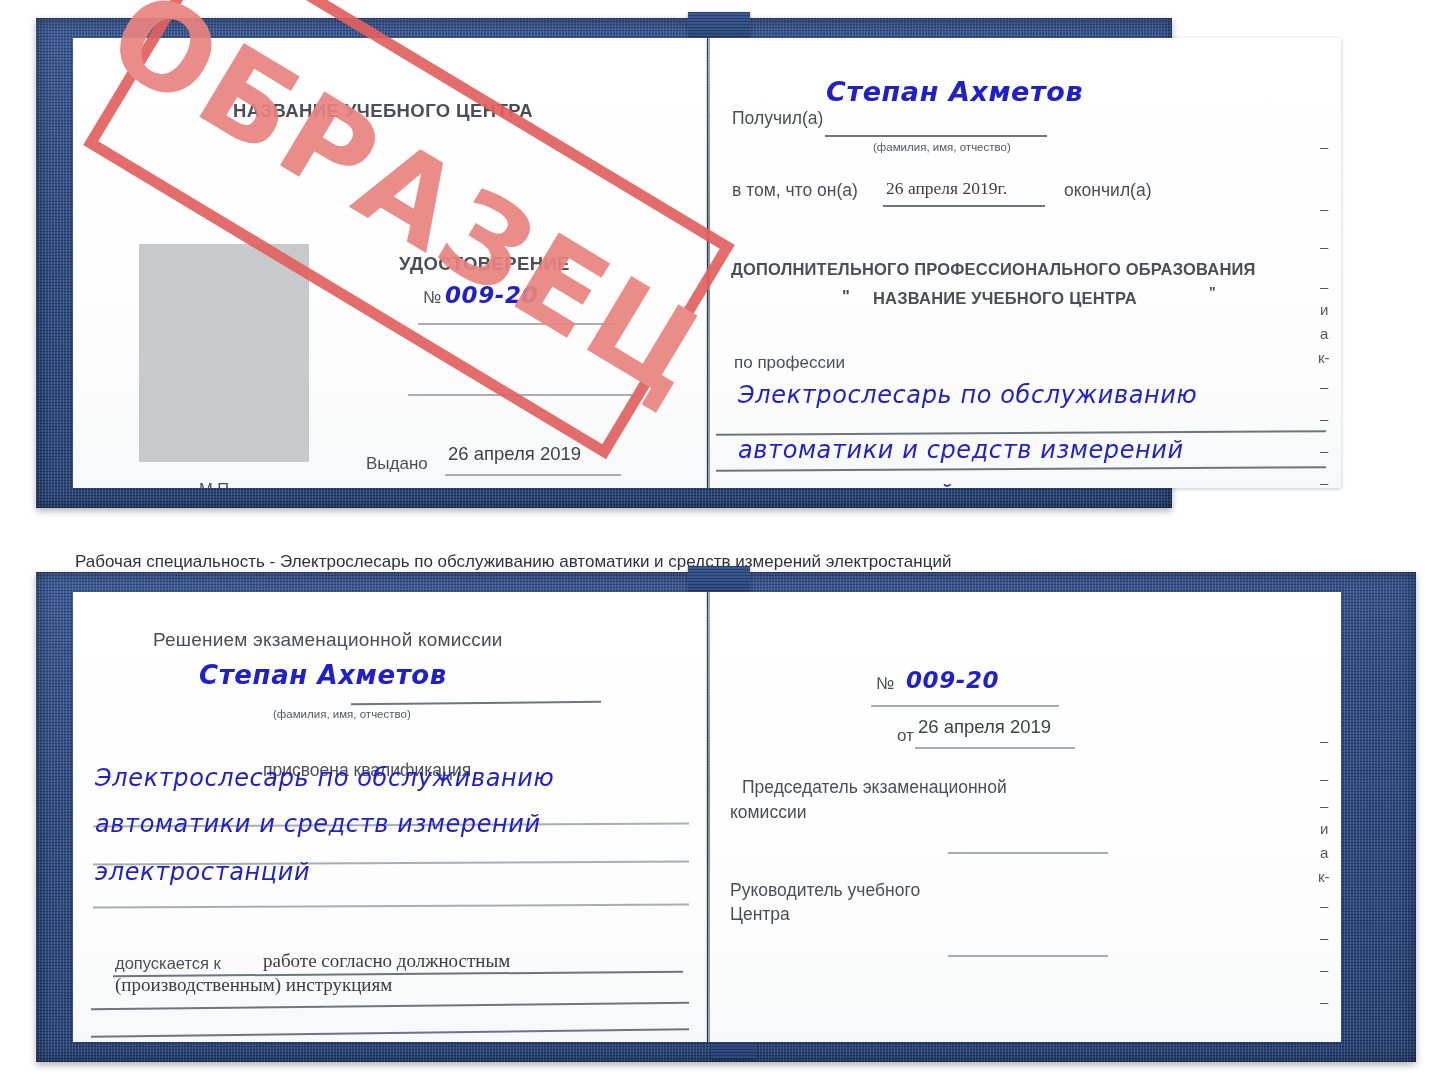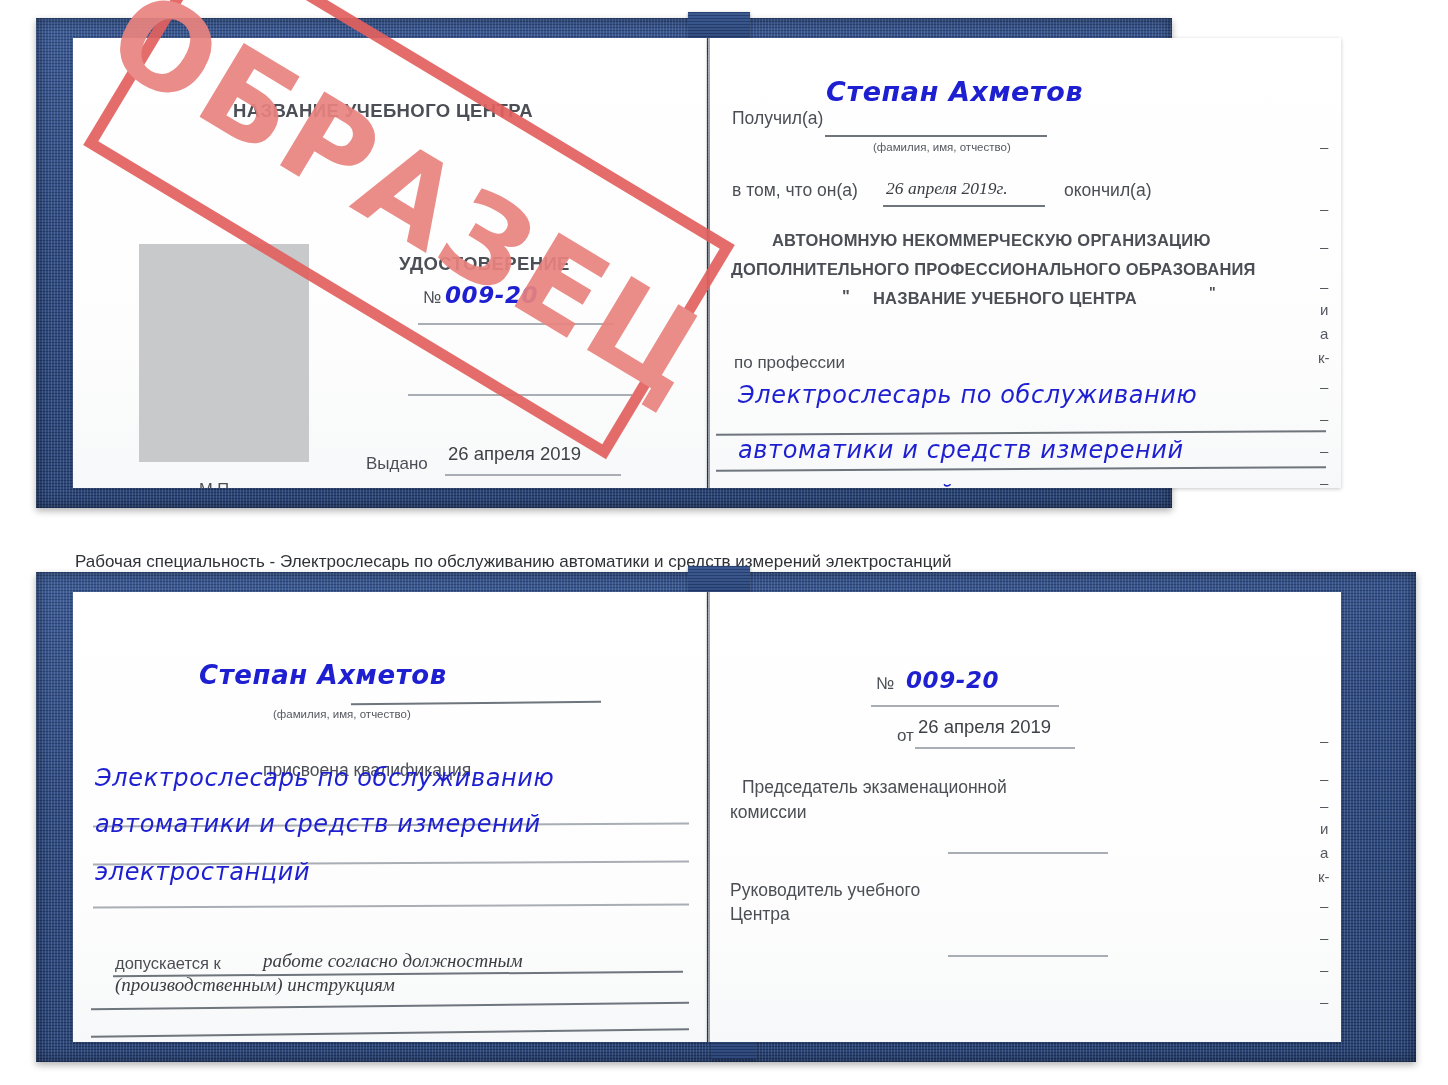--- a/index.html
+++ b/index.html
@@ -52,21 +52,20 @@
     position:absolute;white-space:nowrap;
     color:#1d1fd0;
     font-family:"DejaVu Sans",sans-serif;
     font-style:italic;
     letter-spacing:.6px;
   }
   .ital{
     position:absolute;white-space:nowrap;
     color:#3a3d42;
     font-family:"Liberation Serif",serif;
-    font-style:italic;
   }
   .rule{position:absolute;height:2px;background:#a9aeb4;}
   .rule.dark{background:#6e757d;height:2px;}
   .hint{position:absolute;font-size:11.5px;color:#55595f;white-space:nowrap;}
 
   
   .photobox{position:absolute;background:#c7c9cb;}
 
   
   .edgemark{position:absolute;font-size:15px;color:#55595f;white-space:nowrap;}
@@ -139,21 +138,20 @@
       <div class="lbl" style="left:24px;top:70px;font-size:17.5px;">Получил(а)</div>
       <div class="hand" style="left:118px;top:38px;font-size:27px;font-weight:bold;">Степан Ахметов</div>
       <div class="rule dark" style="left:117px;top:97px;width:222px;height:1.5px;"></div>
       <div class="hint" style="left:165px;top:103px;">(фамилия, имя, отчество)</div>
 
       <div class="lbl" style="left:24px;top:142px;font-size:17.5px;">в том, что он(а)</div>
       <div class="ital" style="left:178px;top:140px;font-size:17.5px;">26 апреля 2019г.</div>
       <div class="rule dark" style="left:175px;top:167px;width:162px;height:1.5px;"></div>
       <div class="lbl" style="left:356px;top:142px;font-size:17.5px;">окончил(а)</div>
 
-      <div class="lbl" style="left:64px;top:193px;font-size:16.5px;font-weight:bold;letter-spacing:.2px;">АВТОНОМНУЮ НЕКОММЕРЧЕСКУЮ ОРГАНИЗАЦИЮ</div>
       <div class="lbl" style="left:23px;top:222px;font-size:16.5px;font-weight:bold;letter-spacing:.2px;">ДОПОЛНИТЕЛЬНОГО ПРОФЕССИОНАЛЬНОГО ОБРАЗОВАНИЯ</div>
       <div class="lbl" style="left:134px;top:249px;font-size:16.5px;font-weight:bold;">"</div>
       <div class="lbl" style="left:165px;top:251px;font-size:16.5px;font-weight:bold;letter-spacing:.2px;">НАЗВАНИЕ УЧЕБНОГО ЦЕНТРА</div>
       <div class="lbl" style="left:501px;top:246px;font-size:14px;font-weight:bold;">"</div>
 
       <div class="lbl" style="left:26px;top:315px;font-size:17px;">по профессии</div>
 
       <div class="hand" style="left:30px;top:343px;font-size:24px;">Электрослесарь по обслуживанию</div>
       <div class="rule dark" style="left:8px;top:394px;width:610px;height:1.5px;transform:rotate(-0.35deg);"></div>
 
@@ -185,20 +183,21 @@
 
   <div class="book" style="left:36px;top:572px;width:1380px;height:490px;">
 
     <div class="cover"></div>
     <div class="cover-inner-shadow"></div>
     <div class="tab" style="left:652px;top:-6px;width:62px;height:40px;"></div>
     <div class="tab" style="left:676px;top:455px;width:44px;height:32px;"></div>
 
     <div class="page left" style="left:37px;top:20px;width:633px;height:450px;">
 
+      <div class="lbl" style="left:80px;top:37px;font-size:19px;letter-spacing:.2px;">Решением экзаменационной комиссии</div>
 
       <div class="hand" style="left:126px;top:68px;font-size:26px;font-weight:bold;">Степан Ахметов</div>
       <div class="rule dark" style="left:278px;top:110px;width:250px;height:1.5px;transform:rotate(-0.6deg);"></div>
       <div class="hint" style="left:200px;top:116px;">(фамилия, имя, отчество)</div>
 
       <div class="lbl" style="left:190px;top:168px;font-size:17.5px;">присвоена квалификация</div>
 
       <div class="hand" style="left:22px;top:165px;font-size:24px;top:172px;">Электрослесарь по обслуживанию</div>
       <div class="rule" style="left:20px;top:232px;width:596px;transform:rotate(-0.3deg);"></div>
 

